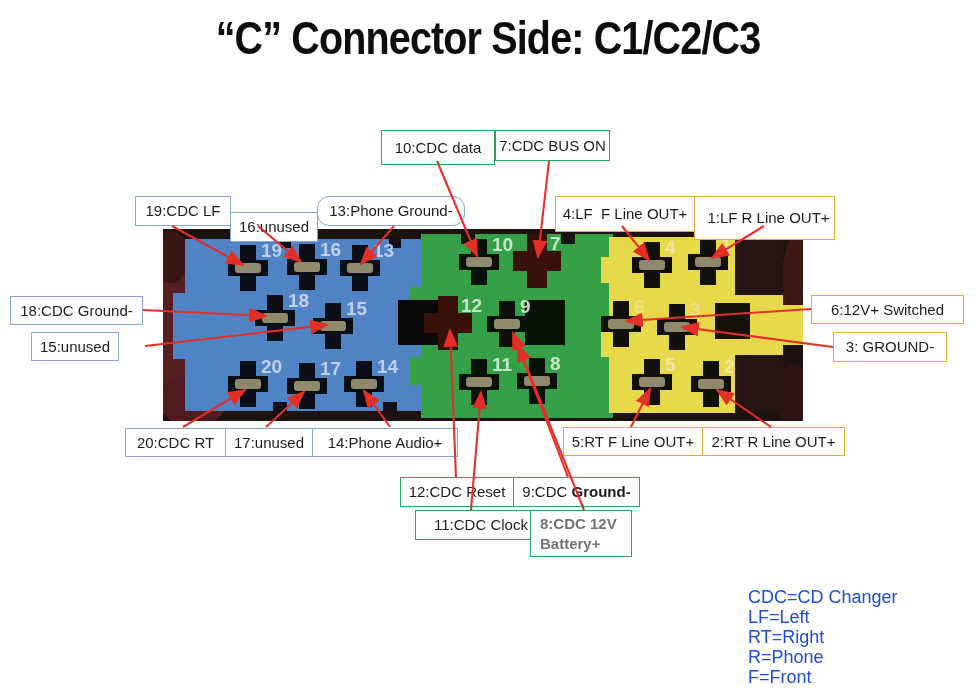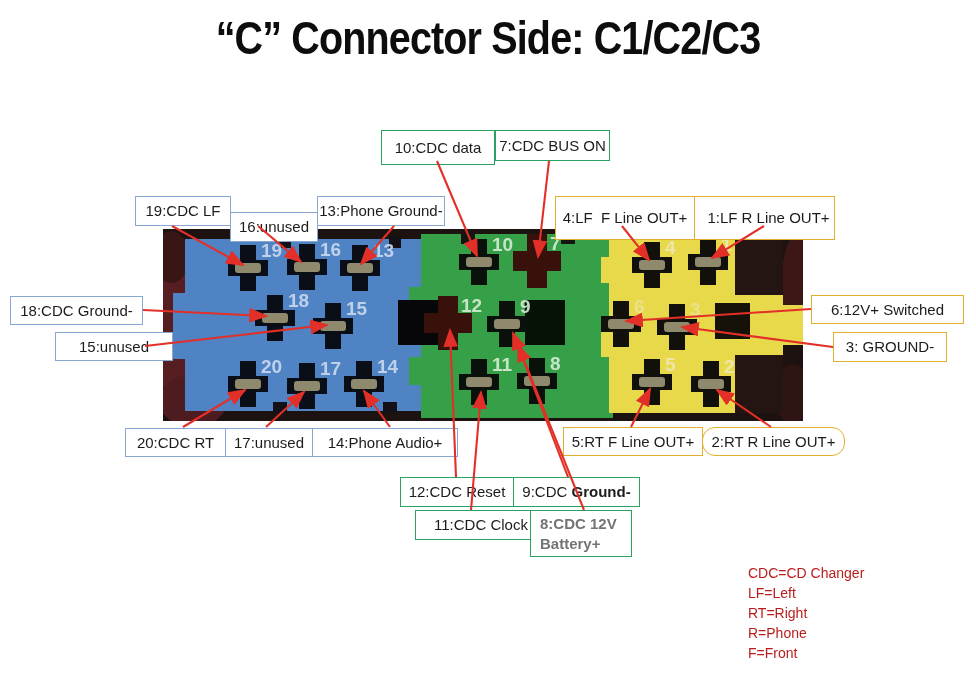--- a/index.html
+++ b/index.html
@@ -11,22 +11,22 @@
   .photo{position:absolute;left:163px;top:229px;z-index:1;}
   .arrows{position:absolute;left:0;top:0;z-index:3;pointer-events:none;}
   .co{position:absolute;z-index:2;background:#ffffff;display:flex;align-items:center;
       justify-content:center;font-size:15px;white-space:nowrap;box-sizing:border-box;
       line-height:18px;}
   .co.blue{border:1.6px solid #86a8d2;}
   .co.green{border:1.6px solid #29a261;}
   .co.gold{border:1.6px solid #dfae2a;}
   .co.redtext{color:#737373;font-weight:bold;justify-content:flex-start;
       padding-left:9px;white-space:normal;line-height:20px;}
-  .legend{position:absolute;left:748px;top:563px;z-index:2;font-size:14px;
-      line-height:20px;color:#b91c1c;}
+  .legend{position:absolute;left:748px;top:587px;z-index:2;font-size:18px;
+      line-height:20px;color:#1d4ed8;}
   .pinnum{font-family:"Liberation Sans",sans-serif;font-weight:bold;font-size:19px;}
 </style>
 </head>
 <body>
 
 <div class="stage">
 
   <div class="title">“C” Connector Side: C1/C2/C3</div>
 
   <svg class="photo" width="640" height="192" viewBox="0 0 640 192">
@@ -176,35 +176,35 @@
   <div class="co green" style="left:495px;top:130px;width:115px;height:31px;">
       <span>7:CDC BUS ON</span>
     </div>
 
   <div class="co blue" style="left:135px;top:196px;width:96px;height:30px;">
       <span>19:CDC LF</span>
     </div>
   <div class="co blue" style="left:230px;top:212px;width:88px;height:30px;">
       <span>16:unused</span>
     </div>
-  <div class="co blue" style="left:317px;top:196px;width:128px;height:30px;">
+  <div class="co blue" style="left:317px;top:196px;width:148px;height:30px;border-radius:12px;">
       <span>13:Phone Ground-</span>
     </div>
 
-  <div class="co gold" style="left:555px;top:196px;width:140px;height:44px;">
+  <div class="co gold" style="left:555px;top:196px;width:140px;height:36px;">
       <span>4:LF&nbsp; F Line OUT+</span>
     </div>
   <div class="co gold" style="left:694px;top:196px;width:141px;height:44px;padding-left:8px;">
       <span>1:LF R Line OUT+</span>
     </div>
 
   <div class="co blue" style="left:10px;top:296px;width:133px;height:29px;">
       <span>18:CDC Ground-</span>
     </div>
-  <div class="co blue" style="left:55px;top:332px;width:118px;height:29px;">
+  <div class="co blue" style="left:31px;top:332px;width:88px;height:29px;">
       <span>15:unused</span>
     </div>
 
   <div class="co gold" style="left:811px;top:295px;width:153px;height:29px;">
       <span>6:12V+ Switched</span>
     </div>
   <div class="co gold" style="left:833px;top:332px;width:114px;height:30px;align-items:center;">
       <span>3: GROUND-</span>
     </div>
 
@@ -214,21 +214,21 @@
   <div class="co blue" style="left:225px;top:428px;width:88px;height:29px;">
       <span>17:unused</span>
     </div>
   <div class="co blue" style="left:312px;top:428px;width:146px;height:29px;">
       <span>14:Phone Audio+</span>
     </div>
 
   <div class="co gold" style="left:563px;top:427px;width:140px;height:29px;">
       <span>5:RT F Line OUT+</span>
     </div>
-  <div class="co gold" style="left:702px;top:427px;width:143px;height:29px;border-radius:13px;">
+  <div class="co gold" style="left:702px;top:427px;width:143px;height:29px;">
       <span>2:RT R Line OUT+</span>
     </div>
 
   <div class="co green" style="left:400px;top:477px;width:114px;height:30px;">
       <span>12:CDC Reset</span>
     </div>
   <div class="co green" style="left:513px;top:477px;width:127px;height:30px;">
       <span><span>9:CDC </span><b>Ground-</b></span>
     </div>
   <div class="co green" style="left:415px;top:510px;width:132px;height:30px;">

